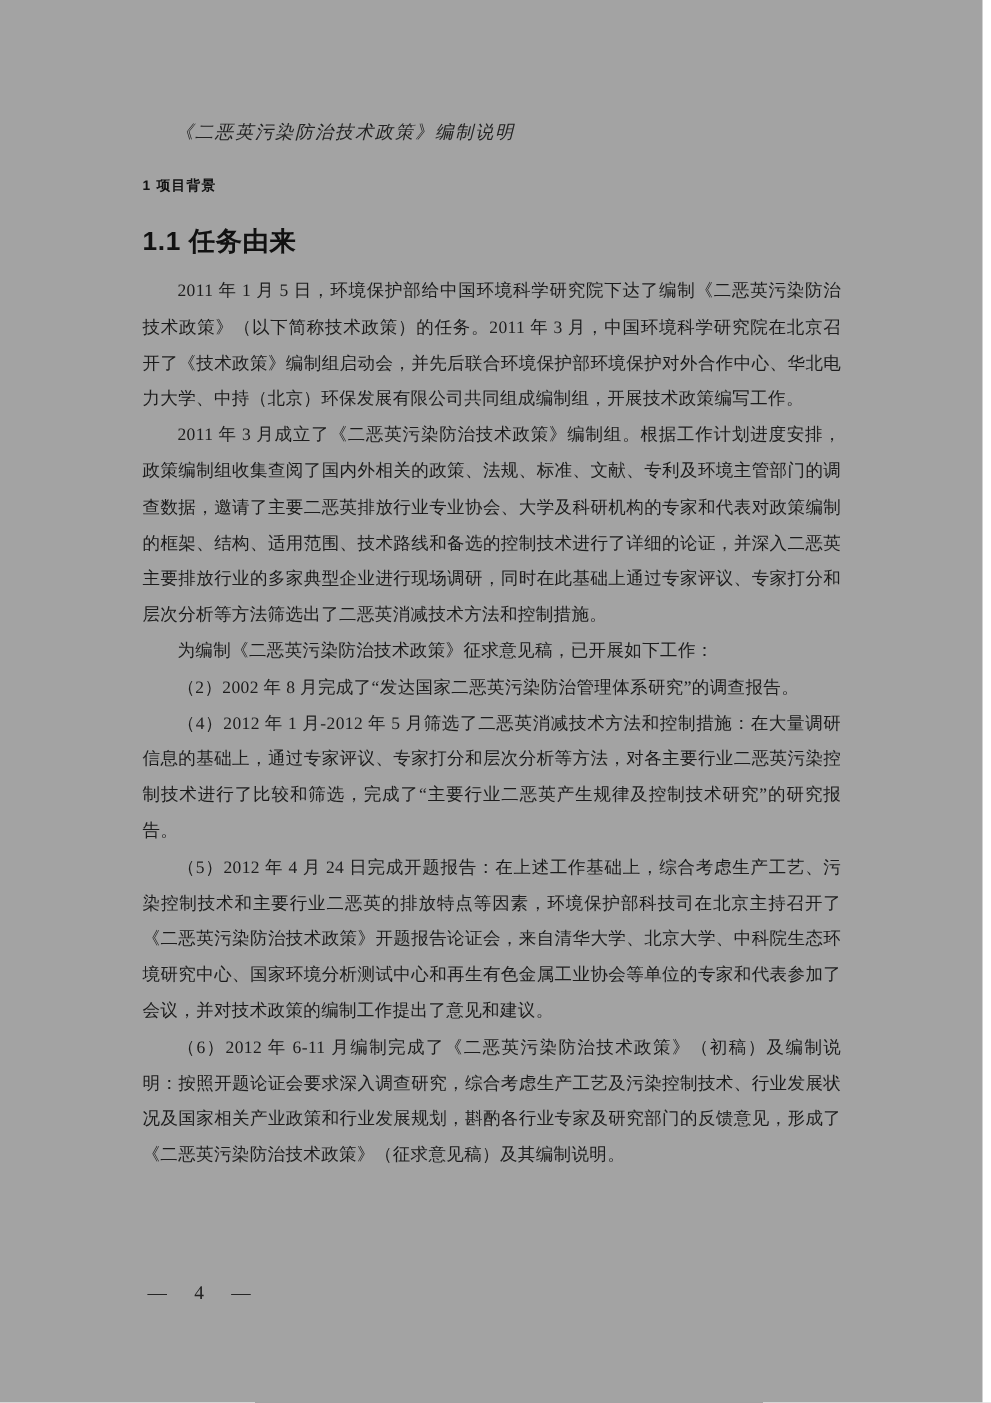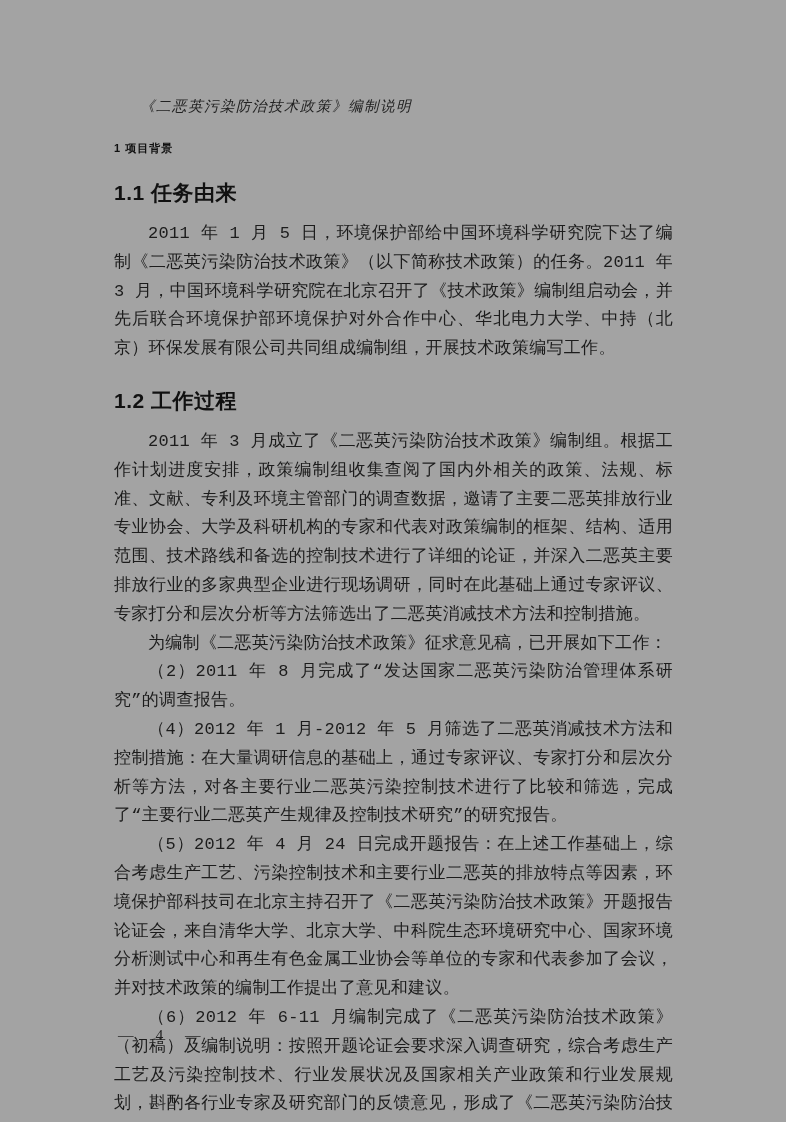--- a/index.html
+++ b/index.html
@@ -38,28 +38,27 @@
   }
   h2.sec-h2 {
     font-family: "Liberation Sans", "DejaVu Sans", sans-serif;
     font-size: 21px;
     font-weight: bold;
     color: #111111;
     margin: 23px 0 13px 0;
     letter-spacing: 0.5px;
   }
   p.body-p {
-    font-size: 17px;
+    font-size: 14px;
     line-height: 28.8px;
     margin: 0;
     text-align: justify;
     text-indent: 2em;
     letter-spacing: 0.3px;
     word-break: break-all;
-    font-family: Liberation Mono, monospace;
   }
   .footer {
     position: absolute;
     left: 118px;
     top: 1026px;
     font-size: 15.5px;
     color: #222222;
   }
   .footer .page-num {
     word-spacing: 14px;
@@ -72,28 +71,27 @@
 <div class="page">
 
   <div class="doc-header">《二恶英污染防治技术政策》编制说明</div>
 
   <h1 class="sec-h1">1 项目背景</h1>
 
   <h2 class="sec-h2">1.1 任务由来</h2>
 
   <p class="body-p">2011 年 1 月 5 日，环境保护部给中国环境科学研究院下达了编制《二恶英污染防治技术政策》（以下简称技术政策）的任务。2011 年 3 月，中国环境科学研究院在北京召开了《技术政策》编制组启动会，并先后联合环境保护部环境保护对外合作中心、华北电力大学、中持（北京）环保发展有限公司共同组成编制组，开展技术政策编写工作。</p>
 
-  <h2 class="sec-h2">1.2 工作过程</h2>
 
   <p class="body-p">2011 年 3 月成立了《二恶英污染防治技术政策》编制组。根据工作计划进度安排，政策编制组收集查阅了国内外相关的政策、法规、标准、文献、专利及环境主管部门的调查数据，邀请了主要二恶英排放行业专业协会、大学及科研机构的专家和代表对政策编制的框架、结构、适用范围、技术路线和备选的控制技术进行了详细的论证，并深入二恶英主要排放行业的多家典型企业进行现场调研，同时在此基础上通过专家评议、专家打分和层次分析等方法筛选出了二恶英消减技术方法和控制措施。</p>
 
   <p class="body-p">为编制《二恶英污染防治技术政策》征求意见稿，已开展如下工作：</p>
 
 
-  <p class="body-p">（2）2011 年 8 月完成了“发达国家二恶英污染防治管理体系研究”的调查报告。</p>
+  <p class="body-p">（2）2002 年 8 月完成了“发达国家二恶英污染防治管理体系研究”的调查报告。</p>
 
 
   <p class="body-p">（4）2012 年 1 月-2012 年 5 月筛选了二恶英消减技术方法和控制措施：在大量调研信息的基础上，通过专家评议、专家打分和层次分析等方法，对各主要行业二恶英污染控制技术进行了比较和筛选，完成了“主要行业二恶英产生规律及控制技术研究”的研究报告。</p>
 
   <p class="body-p">（5）2012 年 4 月 24 日完成开题报告：在上述工作基础上，综合考虑生产工艺、污染控制技术和主要行业二恶英的排放特点等因素，环境保护部科技司在北京主持召开了《二恶英污染防治技术政策》开题报告论证会，来自清华大学、北京大学、中科院生态环境研究中心、国家环境分析测试中心和再生有色金属工业协会等单位的专家和代表参加了会议，并对技术政策的编制工作提出了意见和建议。</p>
 
   <p class="body-p">（6）2012 年 6-11 月编制完成了《二恶英污染防治技术政策》（初稿）及编制说明：按照开题论证会要求深入调查研究，综合考虑生产工艺及污染控制技术、行业发展状况及国家相关产业政策和行业发展规划，斟酌各行业专家及研究部门的反馈意见，形成了《二恶英污染防治技术政策》（征求意见稿）及其编制说明。</p>
 
   <div class="footer">
     <span class="page-num">— 4 —</span>

